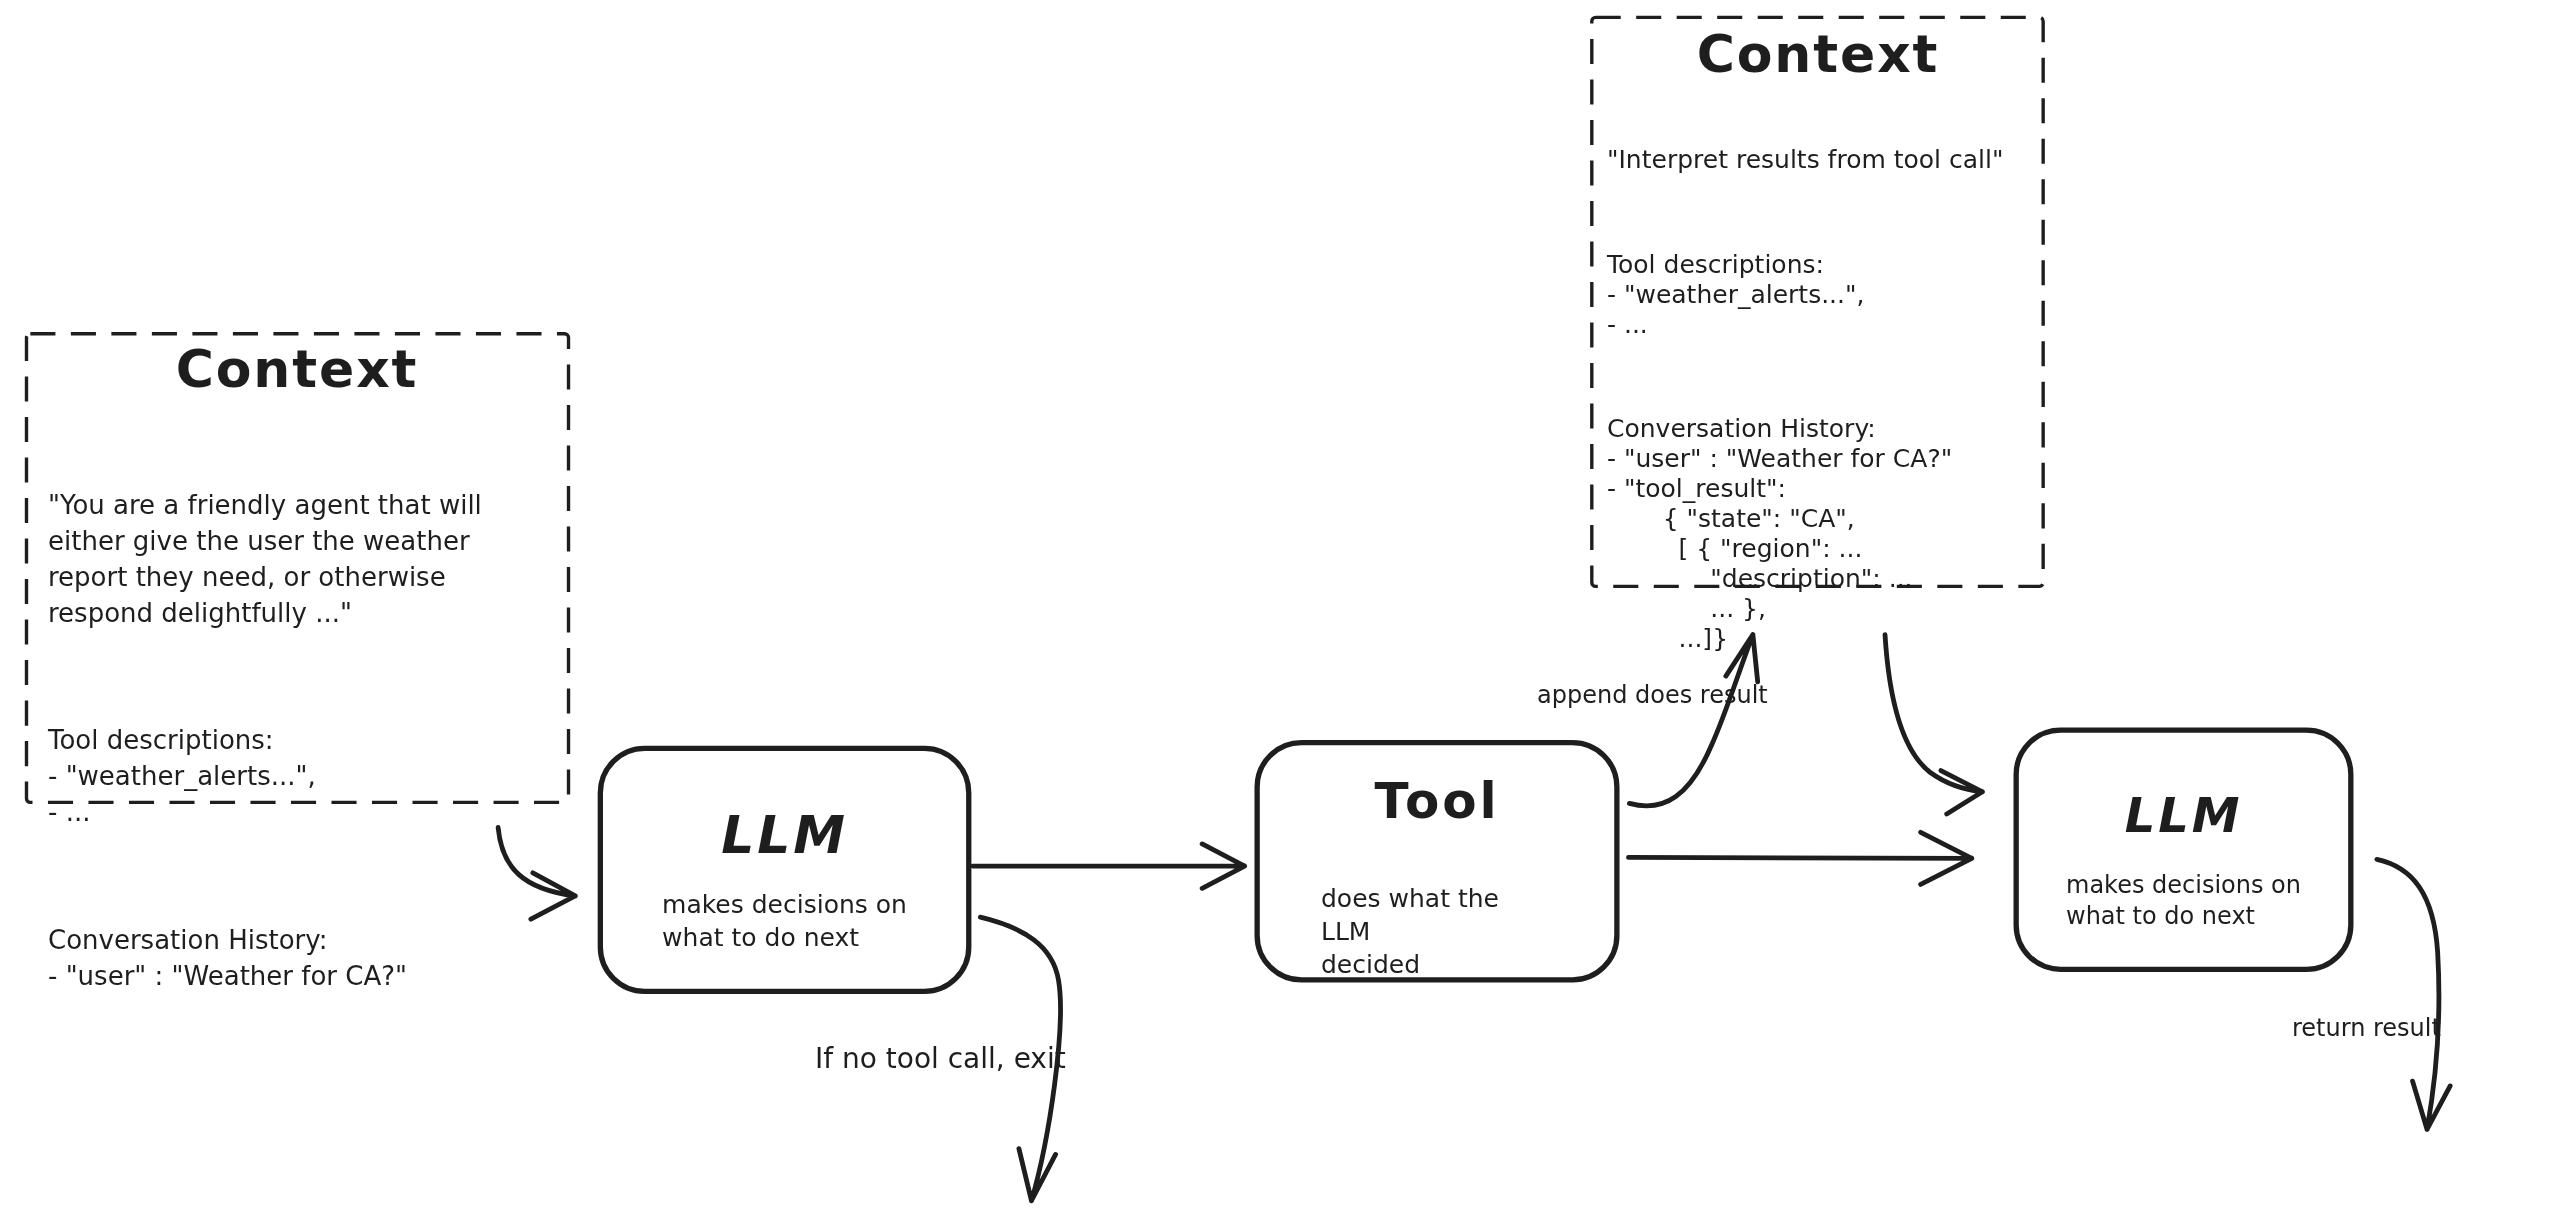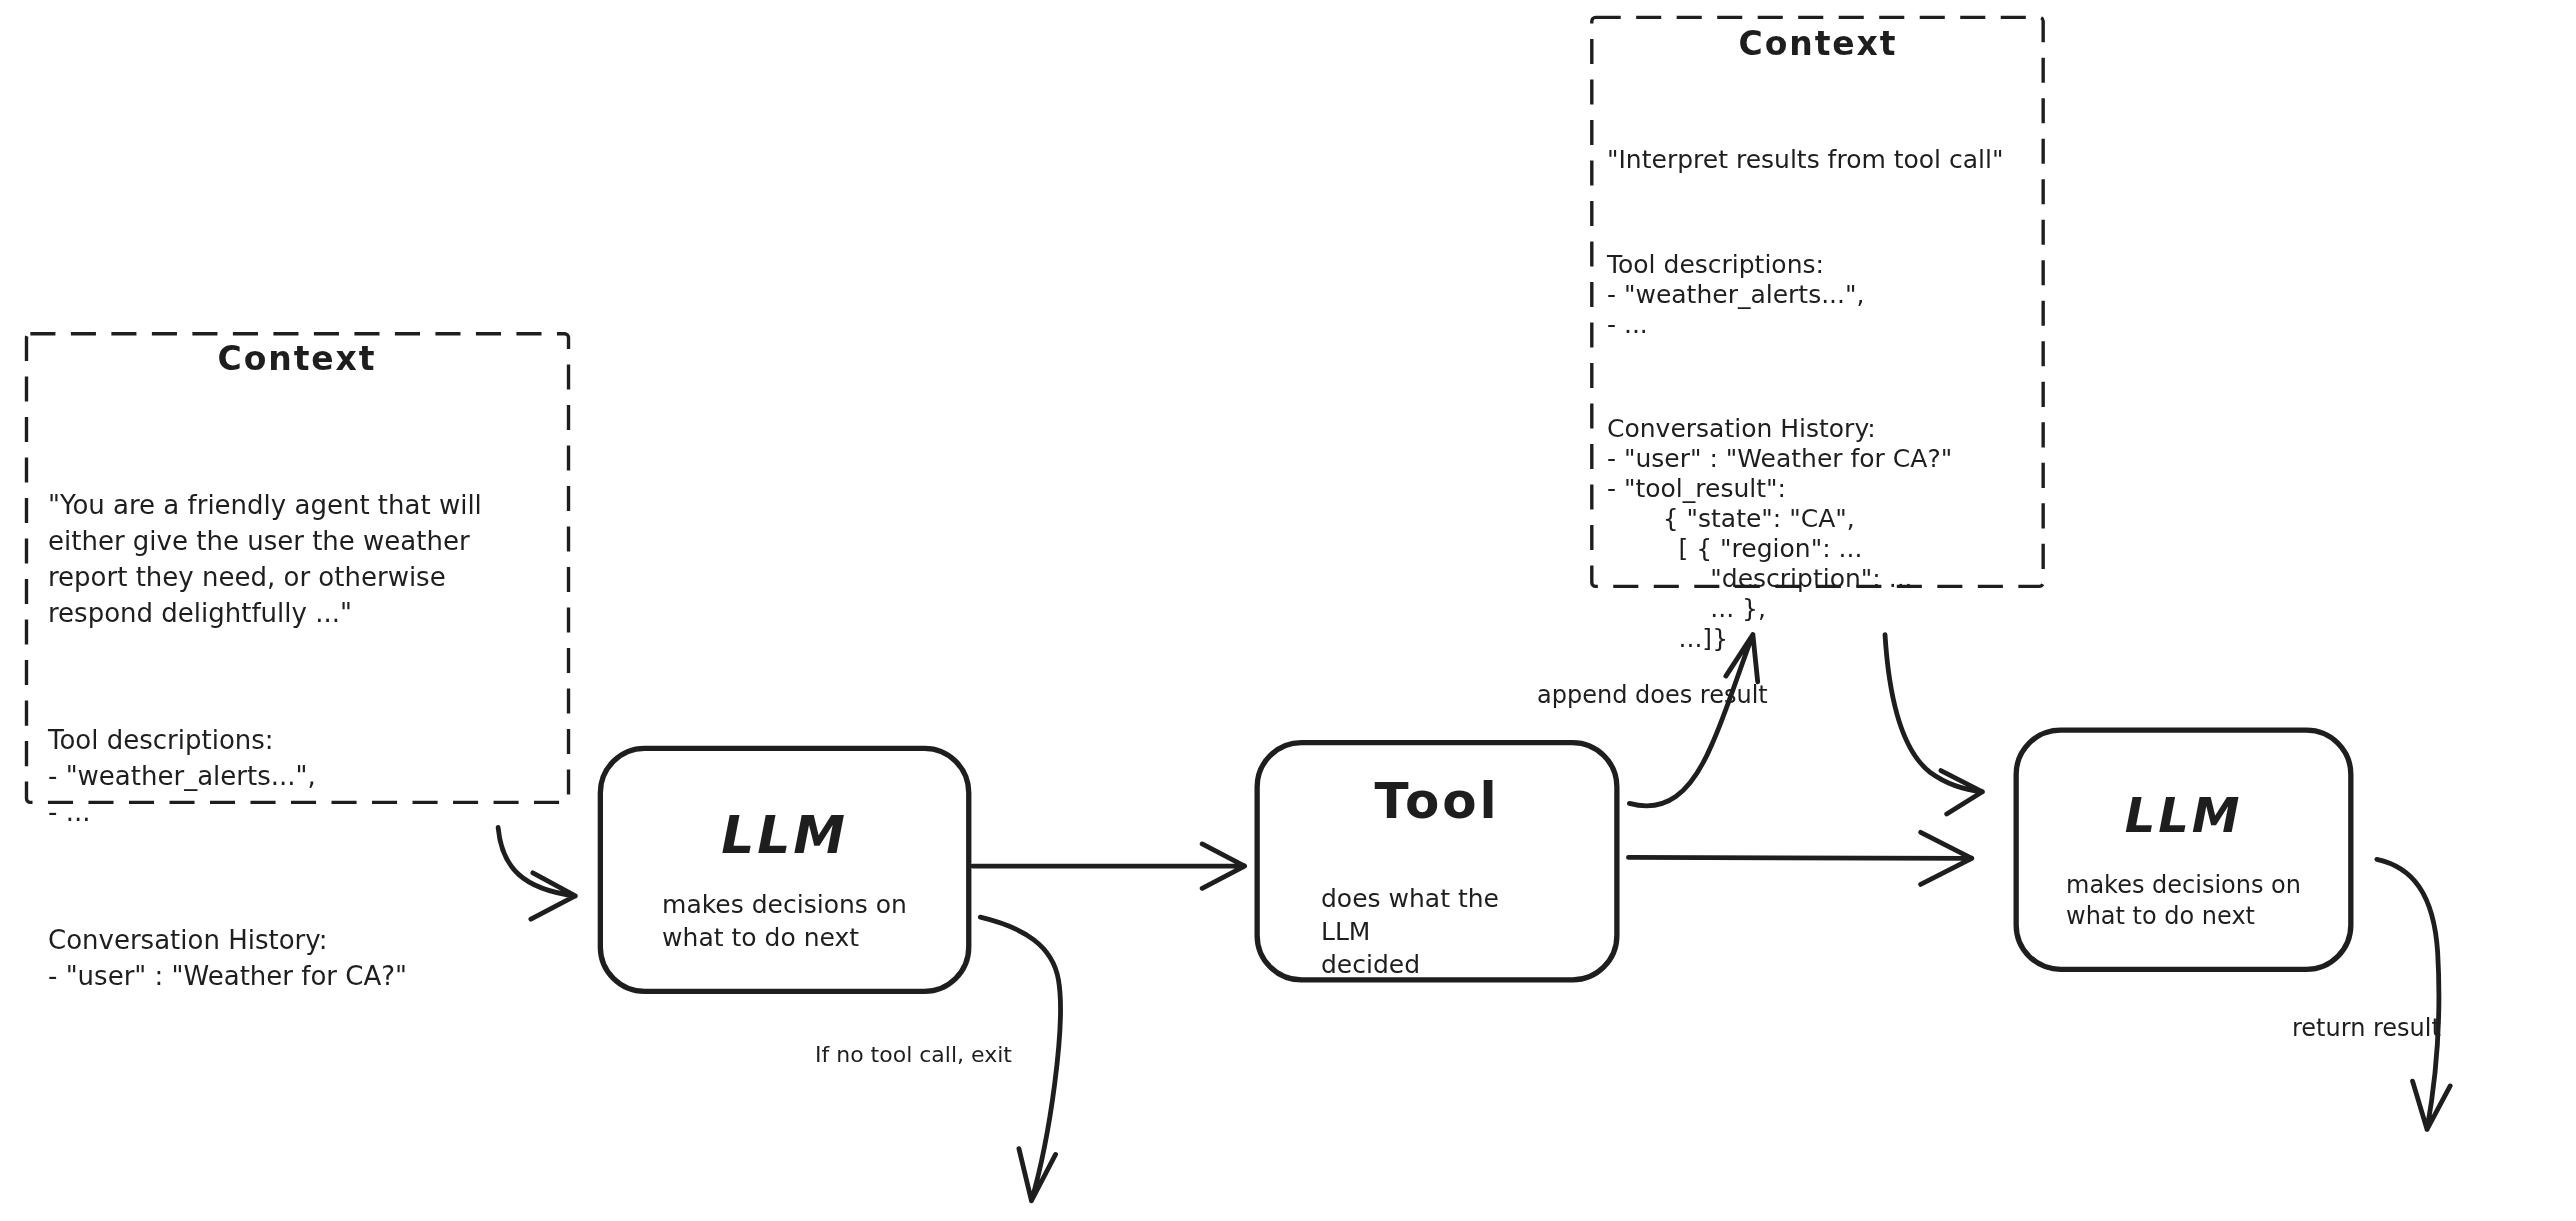--- a/index.html
+++ b/index.html
@@ -11,21 +11,21 @@
     background: #ffffff;
     font-family: "DejaVu Sans", sans-serif;
     color: #1e1e1e;
     overflow: hidden;
   }
   svg.layer { position: absolute; left: 0; top: 0; width: 2576px; height: 1221px; }
   .abs { position: absolute; }
 
   .ctx-title {
     font-weight: bold;
-    font-size: 33px;
+    font-size: 52px;
     line-height: 1.15;
     text-align: center;
     letter-spacing: 1.9px;
     white-space: pre-wrap;
   }
   .ctx-body-left  { font-size: 26px; line-height: 36px; white-space: pre-wrap; }
   .ctx-body-right { font-size: 25px; line-height: 30px; white-space: pre-wrap; }
   .para-l { margin: 0 0 19.3px 0; }
   .para-r { margin: 0 0 14.5px 0; }
 
@@ -110,17 +110,17 @@
 decided</div>
   </div>
 
   <div class="abs node-title italic" style="left:2016px; top:789px; width:335px; font-size:48px;">LLM</div>
   <div class="abs node-sub-wrap" style="left:2016px; top:870px; width:335px;">
     <div class="node-sub" style="font-size:24px; line-height:31px;">makes decisions on
 what to do next</div>
   </div>
 
   <div class="abs edge-label" style="left:1537px; top:681px;">append does result</div>
-  <div class="abs edge-label" style="left:815px; top:1042px; font-size:22px;">If no tool call, exit</div>
+  <div class="abs edge-label" style="left:815px; top:1042px; font-size:28px;">If no tool call, exit</div>
   <div class="abs edge-label" style="left:2292px; top:1014px;text-align:center;">return result</div>
 
 </div>
 
 
 </body></html>

